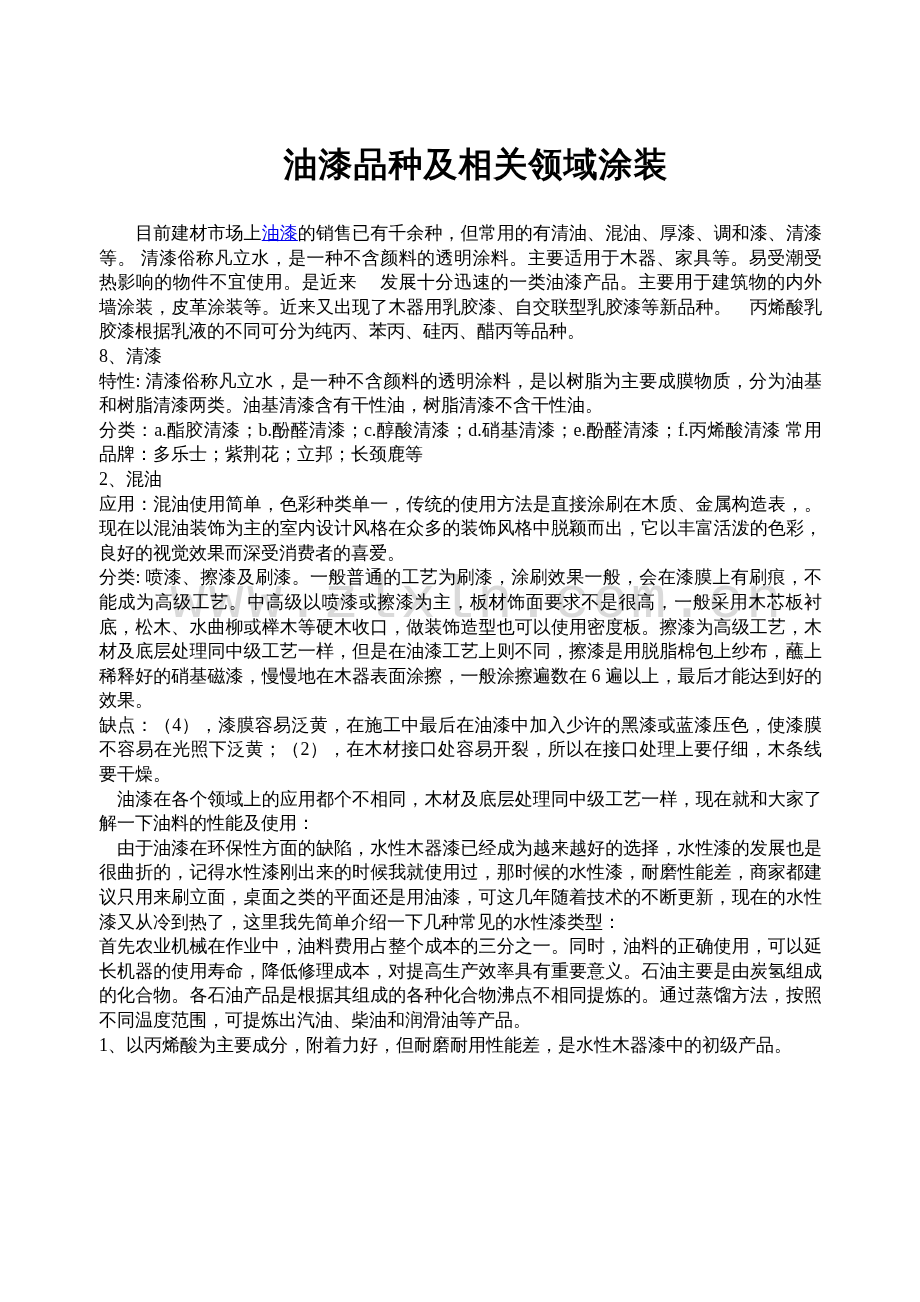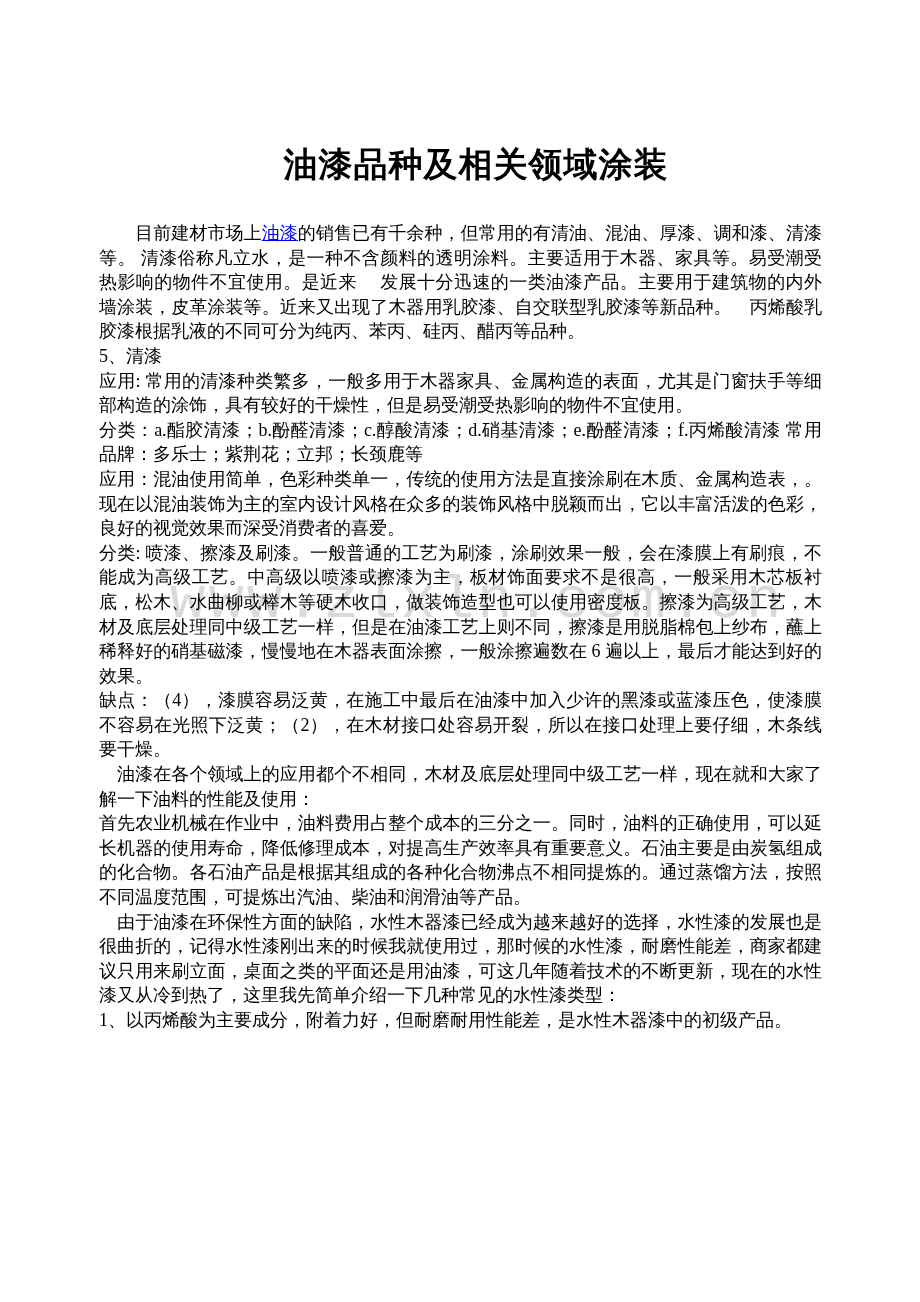--- a/index.html
+++ b/index.html
@@ -67,25 +67,26 @@
 <div class="page">
 
   <div class="watermark" style="color: rgb(218, 218, 218);">www.zlxln.com.cn</div>
 
   <h1 class="doc-title">油漆品种及相关领域涂装</h1>
 
   <div class="content">
 
     <p class="para"><span>　　目前建材市场上</span><a class="paint-link" href="#" style="color: rgb(0, 0, 238);">油漆</a><span>的销售已有千余种，但常用的有清油、混油、厚漆、调和漆、清漆等。 清漆俗称凡立水，是一种不含颜料的透明涂料。主要适用于木器、家具等。易受潮受热影响的物件不宜使用。是近来　 发展十分迅速的一类油漆产品。主要用于建筑物的内外墙涂装，皮革涂装等。近来又出现了木器用乳胶漆、自交联型乳胶漆等新品种。　丙烯酸乳胶漆根据乳液的不同可分为纯丙、苯丙、硅丙、醋丙等品种。</span></p>
 
-    <p class="para">5、清漆</p>
-    <p class="para">应用: 常用的清漆种类繁多，一般多用于木器家具、金属构造的表面，尤其是门窗扶手等细部构造的涂饰，具有较好的干燥性，但是易受潮受热影响的物件不宜使用。</p>
+    <p class="para">8、清漆</p>
+    <p class="para">特性: 清漆俗称凡立水，是一种不含颜料的透明涂料，是以树脂为主要成膜物质，分为油基和树脂清漆两类。油基清漆含有干性油，树脂清漆不含干性油。</p>
     <p class="para">分类：a.酯胶清漆；b.酚醛清漆；c.醇酸清漆；d.硝基清漆；e.酚醛清漆；f.丙烯酸清漆 常用品牌：多乐士；紫荆花；立邦；长颈鹿等</p>
+    <p class="para">2、混油</p>
     <p class="para">应用：混油使用简单，色彩种类单一，传统的使用方法是直接涂刷在木质、金属构造表，。现在以混油装饰为主的室内设计风格在众多的装饰风格中脱颖而出，它以丰富活泼的色彩，良好的视觉效果而深受消费者的喜爱。</p>
     <p class="para">分类: 喷漆、擦漆及刷漆。一般普通的工艺为刷漆，涂刷效果一般，会在漆膜上有刷痕，不能成为高级工艺。中高级以喷漆或擦漆为主，板材饰面要求不是很高，一般采用木芯板衬底，松木、水曲柳或榉木等硬木收口，做装饰造型也可以使用密度板。擦漆为高级工艺，木材及底层处理同中级工艺一样，但是在油漆工艺上则不同，擦漆是用脱脂棉包上纱布，蘸上稀释好的硝基磁漆，慢慢地在木器表面涂擦，一般涂擦遍数在 6 遍以上，最后才能达到好的效果。</p>
     <p class="para">缺点：（4），漆膜容易泛黄，在施工中最后在油漆中加入少许的黑漆或蓝漆压色，使漆膜不容易在光照下泛黄；（2），在木材接口处容易开裂，所以在接口处理上要仔细，木条线要干燥。</p>
     <p class="para">　油漆在各个领域上的应用都个不相同，木材及底层处理同中级工艺一样，现在就和大家了解一下油料的性能及使用：</p>
+    <p class="para">　由于油漆在环保性方面的缺陷，水性木器漆已经成为越来越好的选择，水性漆的发展也是很曲折的，记得水性漆刚出来的时候我就使用过，那时候的水性漆，耐磨性能差，商家都建议只用来刷立面，桌面之类的平面还是用油漆，可这几年随着技术的不断更新，现在的水性漆又从冷到热了，这里我先简单介绍一下几种常见的水性漆类型：</p>
     <p class="para">首先农业机械在作业中，油料费用占整个成本的三分之一。同时，油料的正确使用，可以延长机器的使用寿命，降低修理成本，对提高生产效率具有重要意义。石油主要是由炭氢组成的化合物。各石油产品是根据其组成的各种化合物沸点不相同提炼的。通过蒸馏方法，按照不同温度范围，可提炼出汽油、柴油和润滑油等产品。</p>
-    <p class="para">　由于油漆在环保性方面的缺陷，水性木器漆已经成为越来越好的选择，水性漆的发展也是很曲折的，记得水性漆刚出来的时候我就使用过，那时候的水性漆，耐磨性能差，商家都建议只用来刷立面，桌面之类的平面还是用油漆，可这几年随着技术的不断更新，现在的水性漆又从冷到热了，这里我先简单介绍一下几种常见的水性漆类型：</p>
     <p class="para">1、以丙烯酸为主要成分，附着力好，但耐磨耐用性能差，是水性木器漆中的初级产品。</p>
 
   </div>
 </div>
 
 </body></html>

